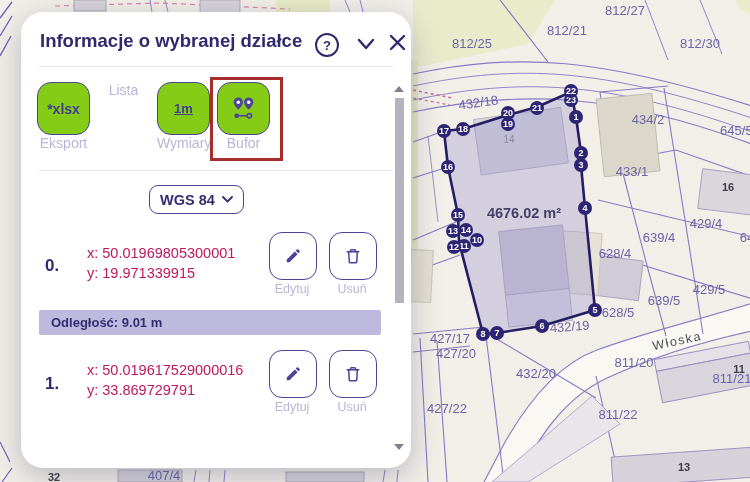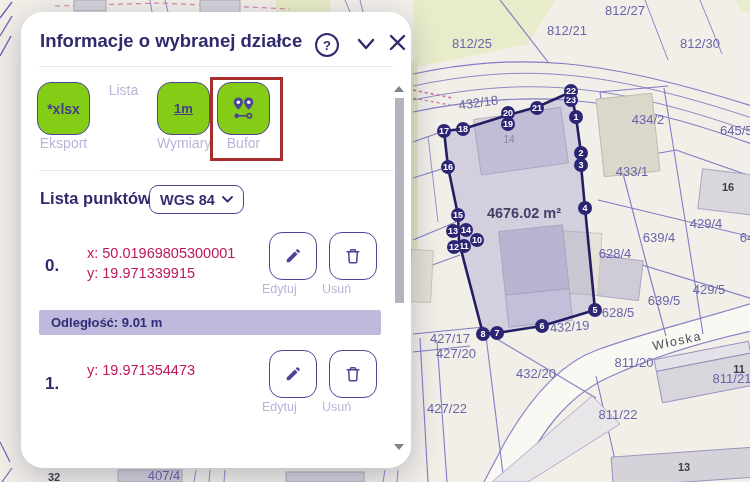--- a/index.html
+++ b/index.html
@@ -47,21 +47,21 @@
     position:absolute;left:128px;top:173px;height:27px;padding:0 10px;
     border:1.6px solid #4c4496;border-radius:9px;display:flex;align-items:center;gap:7px;
     font-size:14.5px;font-weight:600;color:#332c72;background:#fff;cursor:pointer;
   }
   .pt-index{position:absolute;font-size:17px;font-weight:700;color:#2f2a6b;}
   .pt-coords{position:absolute;left:66px;font-size:14.5px;line-height:20px;color:#be185d;}
   .icon-btn{
     position:absolute;width:46px;height:46px;border:1.6px solid #4c4496;border-radius:13px;
     background:#fff;display:flex;align-items:center;justify-content:center;cursor:pointer;
   }
-  .btn-label{position:absolute;width:60px;font-size:12.5px;color:#b9b4d9;}
+  .btn-label{position:absolute;width:60px;text-align:center;font-size:12.5px;color:#b9b4d9;}
   .dist-bar{
     position:absolute;left:18px;width:342px;height:25px;background:#bdbade;border-radius:2px;
     font-size:13px;font-weight:700;color:#332c72;line-height:25px;padding-left:12px;box-sizing:border-box;
   }
   .sb-arrow{position:absolute;left:373px;width:0;height:0;border-left:5px solid transparent;
     border-right:5px solid transparent;cursor:pointer;}
   .sb-up{top:74px;border-bottom:6px solid #82828e;}
   .sb-down{top:432px;border-top:6px solid #82828e;}
   .sb-thumb{position:absolute;left:374px;top:86px;width:9px;height:205px;background:#b4b4bf;cursor:grab;}
 </style>
@@ -316,21 +316,20 @@
           <circle cx="18.6" cy="20" r="2.1" fill="none" stroke="#4c4496" stroke-width="1.6"></circle>
         </svg>
       </div>
       <div class="tool-label">Bufor</div>
     </div>
   </div>
   <div class="red-box"></div>
 
   <div class="divider" style="top:158px"></div>
 
-  <div class="list-head">Lista punktów</div>
   <div class="crs-select">
     <span>WGS 84</span>
     <svg width="11" height="7" viewBox="0 0 11 7">
       <polyline points="1,1 5.5,5.5 10,1" fill="none" stroke="#332c72" stroke-width="1.8" stroke-linecap="round" stroke-linejoin="round"></polyline>
     </svg>
   </div>
 
   <div class="pt-index" style="left:24px;top:244px">0.</div>
   <div class="pt-coords" style="top:231px">
     <div>x: 50.01969805300001</div>
@@ -349,21 +348,22 @@
         <path d="M6.8 7 L7.5 18.8 A1.5 1.5 0 0 0 9 20.2 H15 A1.5 1.5 0 0 0 16.5 18.8 L17.2 7"></path>
       </g>
     </svg>
   </div>
   <div class="btn-label" style="left:241px;top:270px">Edytuj</div>
   <div class="btn-label" style="left:301px;top:270px">Usuń</div>
   <div class="dist-bar" style="top:298px">Odległość: 9.01 m</div>
 
   <div class="pt-index" style="left:24px;top:362px">1.</div>
   <div class="pt-coords" style="top:348px">
-    <div>y: 19.971354473</div>
+    <div>x: 50.019617529000016</div>
+    <div>y: 33.869729791</div>
   </div>
   <div class="icon-btn" style="left:248px;top:338px">
     <svg width="20" height="20" viewBox="0 0 24 24">
       <path d="M4.5 16.2 V19.5 H7.8 L17.5 9.8 14.2 6.5 Z M15.2 5.5 18.5 8.8 19.8 7.5 A1.3 1.3 0 0 0 19.8 5.7 L18.3 4.2 A1.3 1.3 0 0 0 16.5 4.2 Z" fill="#4c4496"></path>
     </svg>
   </div>
   <div class="icon-btn" style="left:308px;top:338px">
     <svg width="20" height="20" viewBox="0 0 24 24">
       <g stroke="#4c4496" stroke-width="1.8" fill="none" stroke-linecap="round" stroke-linejoin="round">
         <path d="M5 7 H19"></path>

